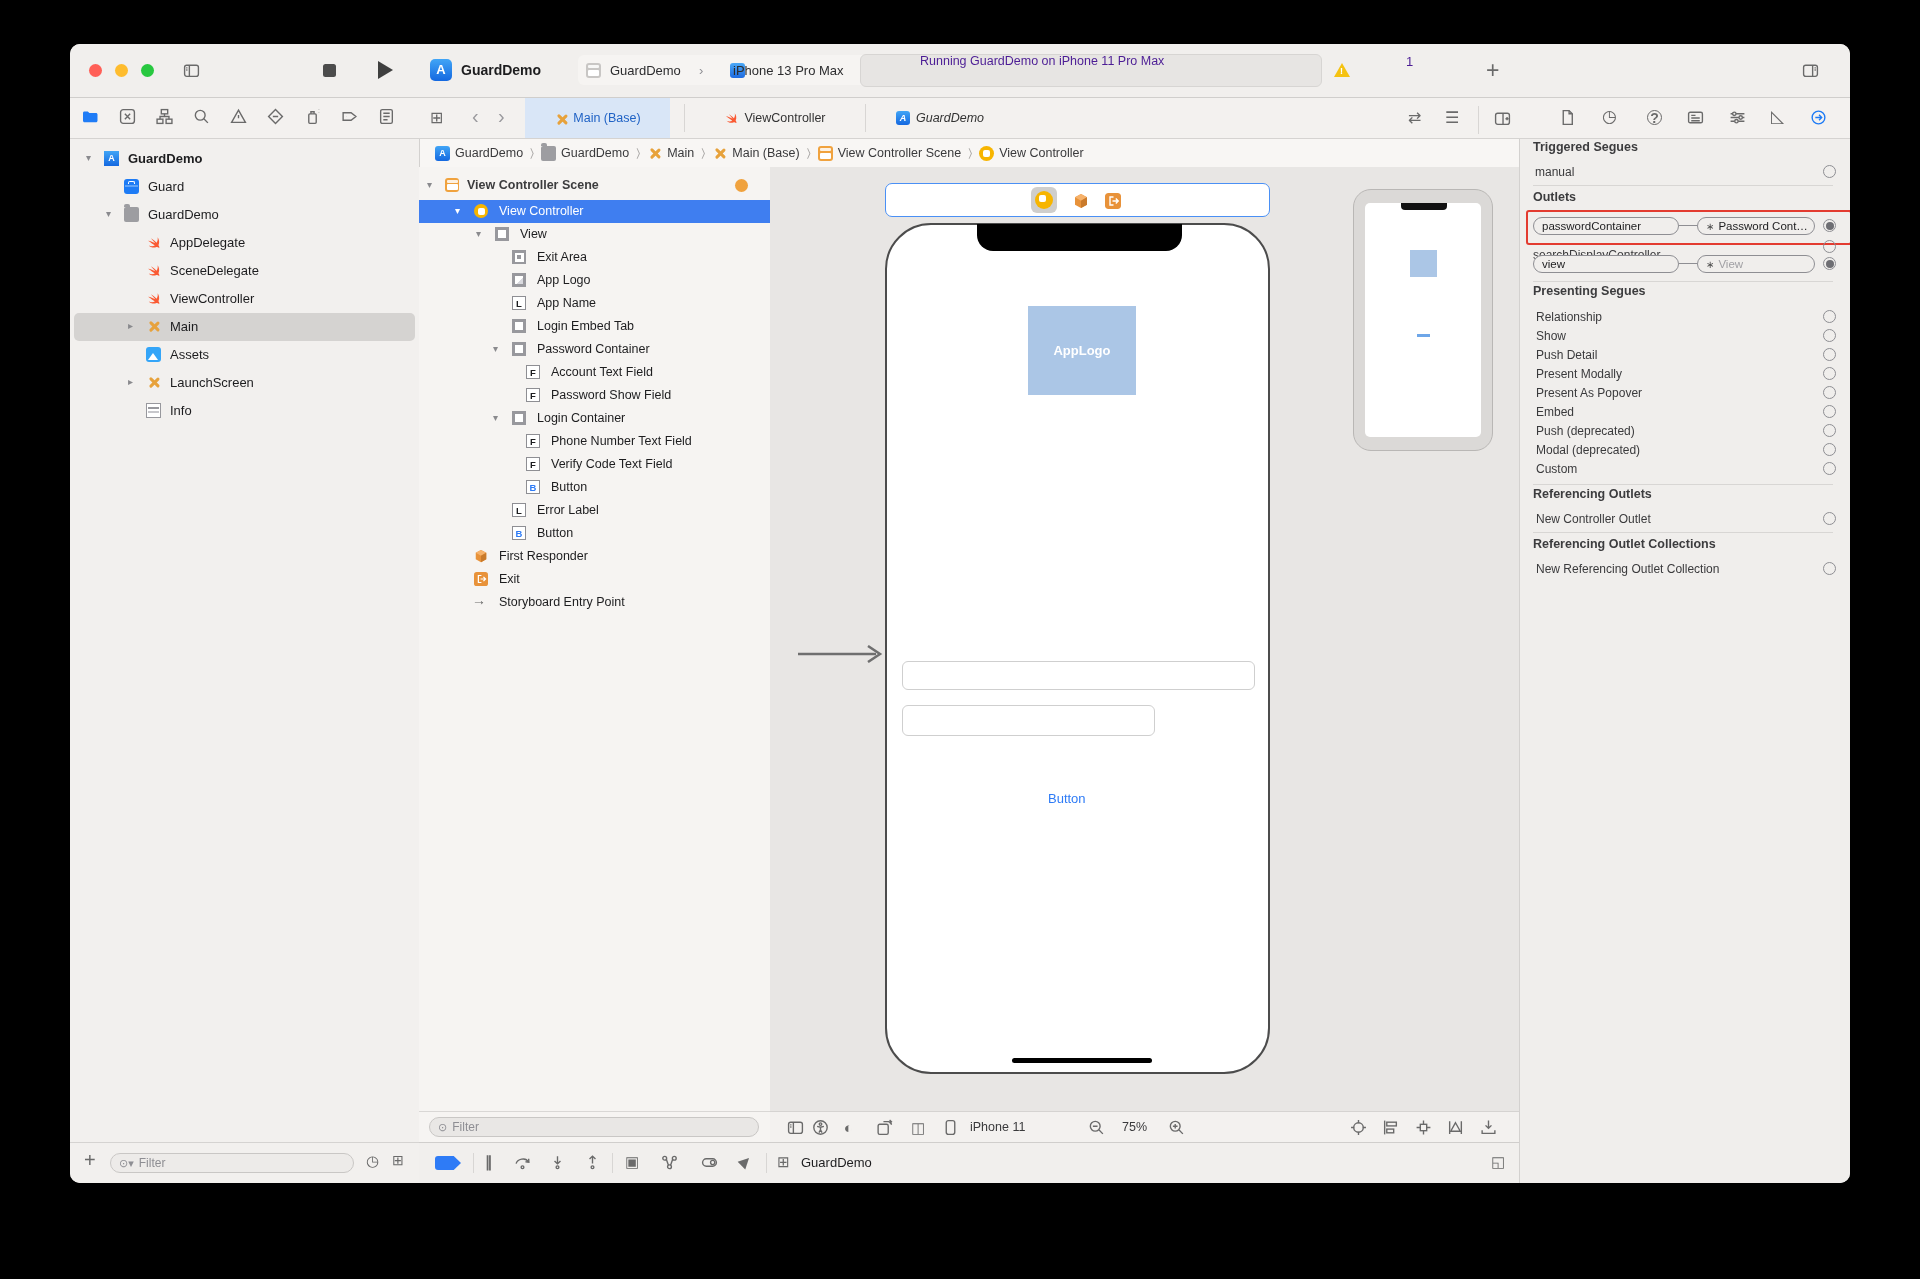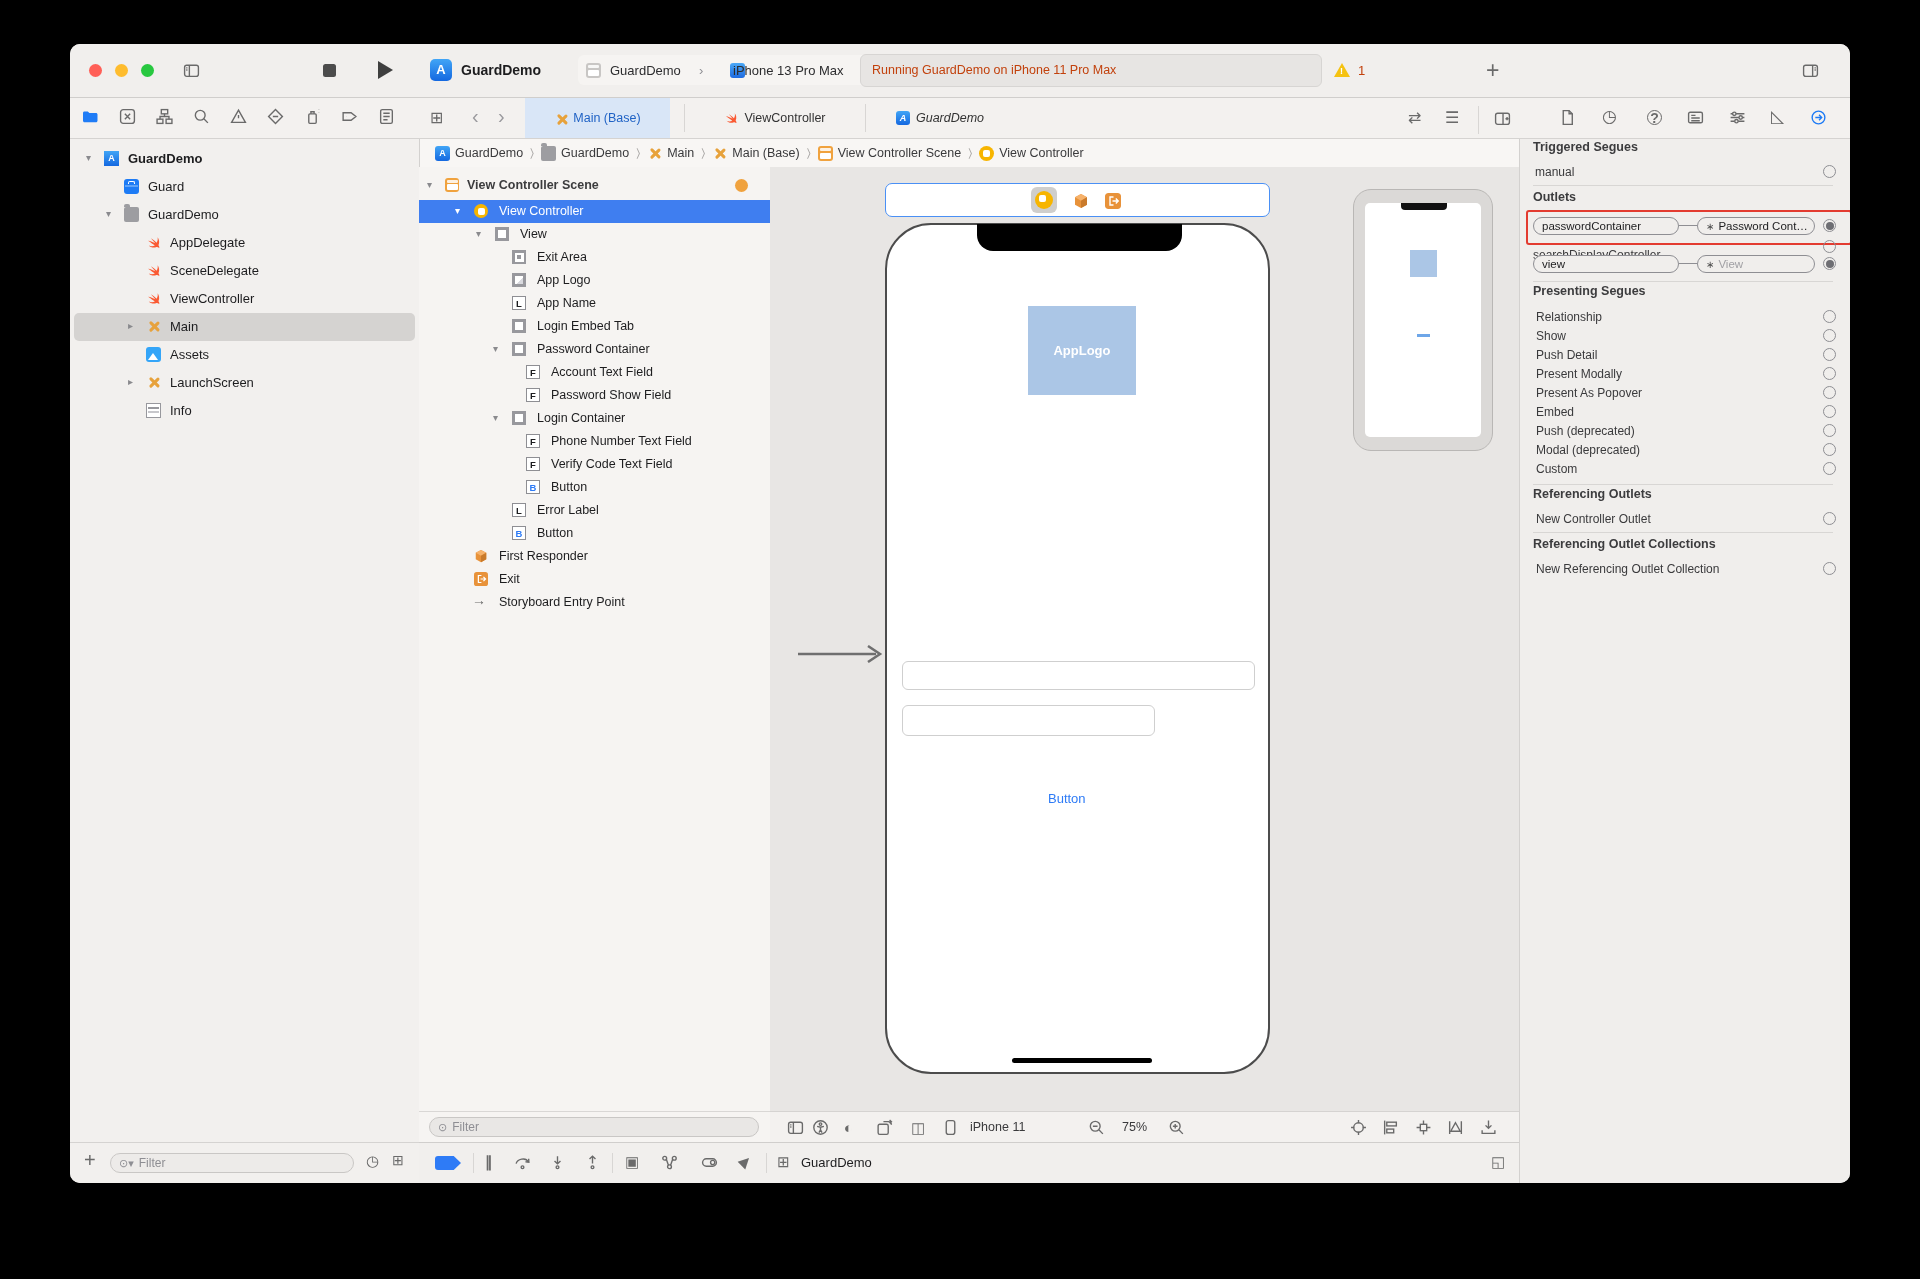--- a/index.html
+++ b/index.html
@@ -9,21 +9,21 @@
   
   .toolbar{left:0;top:0;width:1780px;height:53px;background:#f1efed;border-bottom:1px solid #d0cecc;}
   .tl{width:13px;height:13px;border-radius:50%;top:20px;}
   .stopbtn{width:13px;height:13px;background:#4c4c4c;border-radius:2.5px;top:20px;}
   .playbtn{width:0;height:0;border-left:15px solid #3f3f3f;border-top:9px solid transparent;border-bottom:9px solid transparent;top:17px;}
   .apptitle{font-size:14px;font-weight:bold;color:#1d1d1f;top:18px;}
   .appicon{width:22px;height:22px;border-radius:5px;background:linear-gradient(180deg,#41a5f6,#1468e0);color:#fff;font-size:13px;font-weight:bold;text-align:center;line-height:22px;top:15px;}
   .schemepill{height:30px;border-radius:6px;background:#f6f4f2;top:11px;}
   .schemetxt{font-size:13px;color:#2c2c2e;top:19px;}
   .statuspill{height:31px;border-radius:6px;background:#e7e5e3;border:1px solid #d7d5d3;top:10px;}
-  .statustxt{font-size:12.5px;color:#c2410c;top:19px;}
+  .statustxt{font-size:12.5px;color:#4c1d95;top:10px;margin-left:48px;}
   .warntri{width:0;height:0;border-left:8px solid transparent;border-right:8px solid transparent;border-bottom:14px solid #f5c211;top:19px;}
   .warntri::after{content:"!";position:absolute;left:-2px;top:3px;font-size:9px;font-weight:bold;color:#fff;}
   
   .iconrow{left:0;top:54px;width:1780px;height:40px;background:#f3f1ef;border-bottom:1px solid #d5d3d1;}
   .glyph{color:#6a6a6a;font-size:16px;line-height:1;}
   .svgi{width:17px;height:17px;}
   .navtabs{left:12px;top:64px;display:flex;gap:20px;align-items:center;}
   .edtab{top:54px;height:40px;display:flex;align-items:center;justify-content:center;gap:6px;font-size:12.5px;color:#333;}
   .edtab.sel{background:#d9e6f7;color:#1f62c5;}
   .tabsep{top:60px;width:1px;height:28px;background:#d8d6d4;}

